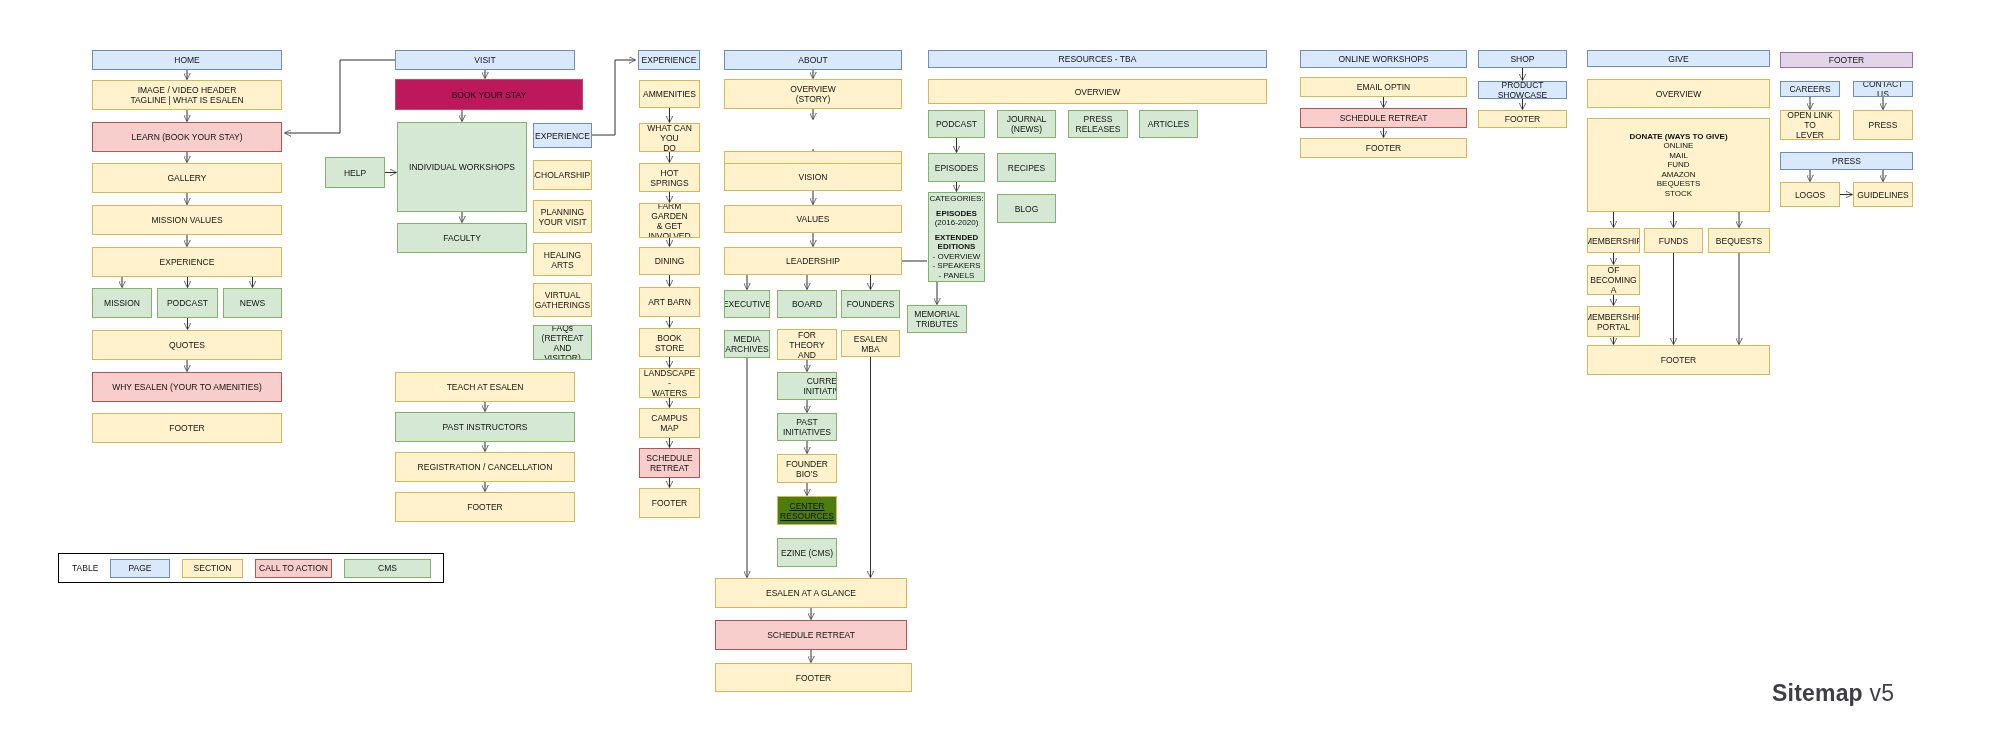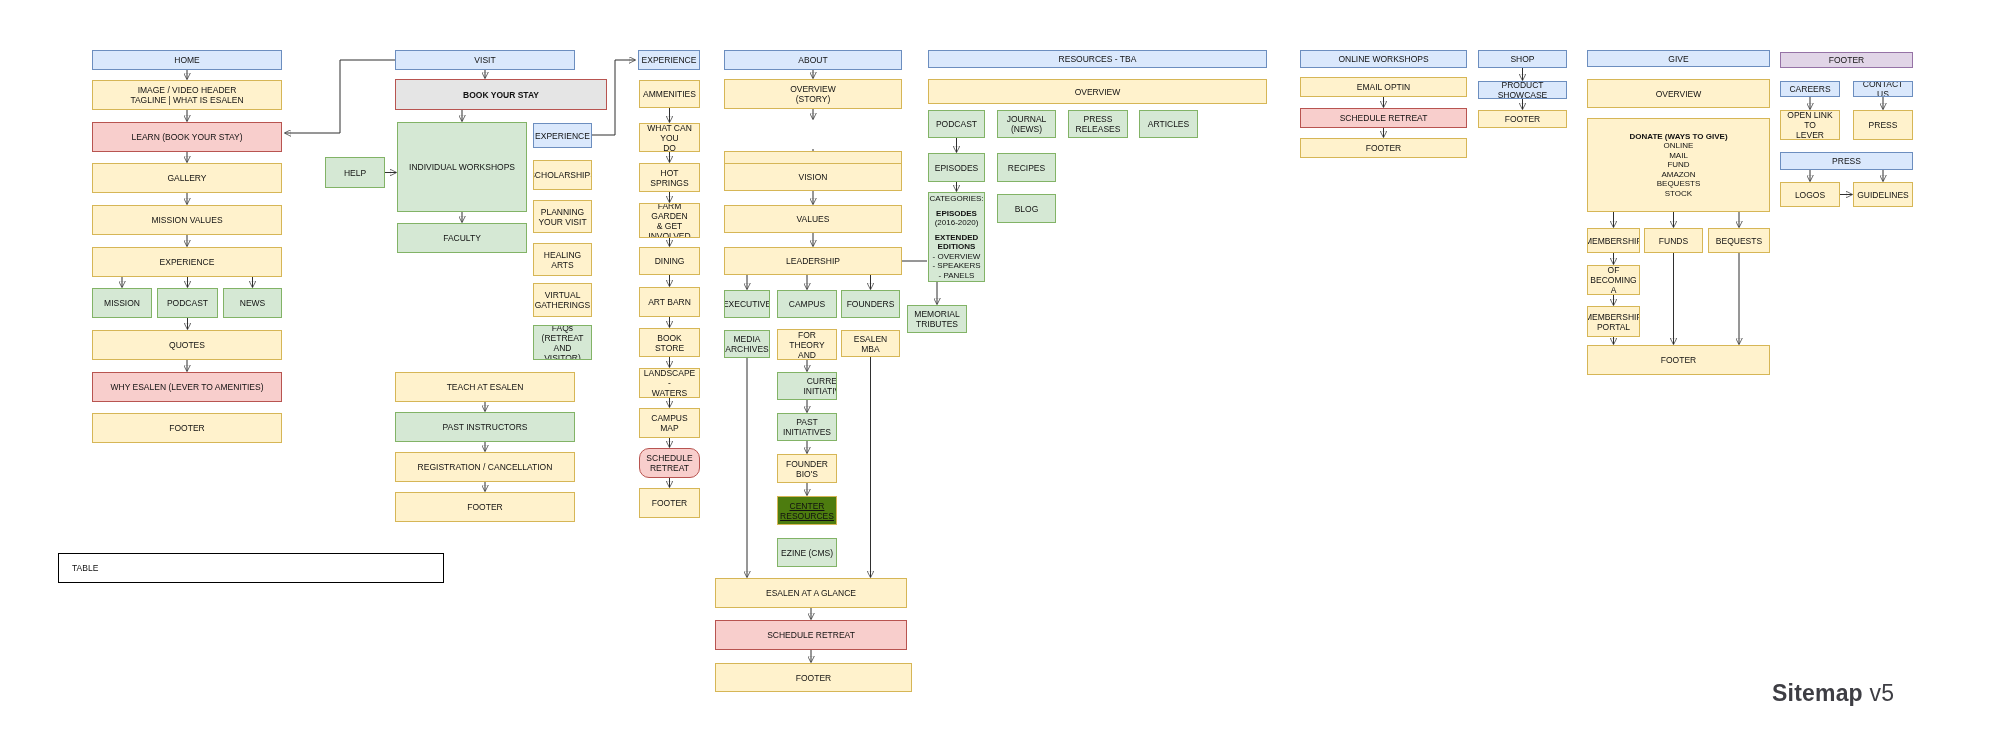--- a/index.html
+++ b/index.html
@@ -112,24 +112,24 @@
       <div class="node" style="left: 92px; top: 80px; width: 190px; height: 30px; background: rgb(255, 242, 204); border-color: rgb(214, 182, 86);">IMAGE / VIDEO HEADER
 TAGLINE | WHAT IS ESALEN</div>
       <div class="node" style="left: 92px; top: 122px; width: 190px; height: 30px; background: rgb(248, 206, 204); border-color: rgb(184, 84, 80);">LEARN (BOOK YOUR STAY)</div>
       <div class="node" style="left: 92px; top: 163px; width: 190px; height: 30px; background: rgb(255, 242, 204); border-color: rgb(214, 182, 86);">GALLERY</div>
       <div class="node" style="left: 92px; top: 205px; width: 190px; height: 30px; background: rgb(255, 242, 204); border-color: rgb(214, 182, 86);">MISSION VALUES</div>
       <div class="node" style="left: 92px; top: 247px; width: 190px; height: 30px; background: rgb(255, 242, 204); border-color: rgb(214, 182, 86);">EXPERIENCE</div>
       <div class="node" style="left: 92px; top: 288px; width: 60px; height: 30px; background: rgb(213, 232, 212); border-color: rgb(130, 179, 102);">MISSION</div>
       <div class="node" style="left: 157px; top: 288px; width: 61px; height: 30px; background: rgb(213, 232, 212); border-color: rgb(130, 179, 102);">PODCAST</div>
       <div class="node" style="left: 223px; top: 288px; width: 59px; height: 30px; background: rgb(213, 232, 212); border-color: rgb(130, 179, 102);">NEWS</div>
       <div class="node" style="left: 92px; top: 330px; width: 190px; height: 30px; background: rgb(255, 242, 204); border-color: rgb(214, 182, 86);">QUOTES</div>
-      <div class="node" style="left: 92px; top: 372px; width: 190px; height: 30px; background: rgb(248, 206, 204); border-color: rgb(184, 84, 80);">WHY ESALEN (LEVER TO AMENITIES)</div>
+      <div class="node" style="left: 92px; top: 372px; width: 190px; height: 30px; background: rgb(248, 206, 204); border-color: rgb(184, 84, 80);">WHY ESALEN (YOUR TO AMENITIES)</div>
       <div class="node" style="left: 92px; top: 413px; width: 190px; height: 30px; background: rgb(255, 242, 204); border-color: rgb(214, 182, 86);">FOOTER</div>
       <div class="node" style="left: 395px; top: 50px; width: 180px; height: 20px; background: rgb(218, 232, 252); border-color: rgb(108, 142, 191);">VISIT</div>
-      <div class="node" style="left: 395px; top: 79px; width: 212px; height: 31px; background: #e5e5e5; border-color: rgb(184, 84, 80); font-weight: bold;">BOOK YOUR STAY</div>
+      <div class="node" style="left: 395px; top: 79px; width: 188px; height: 31px; background: #be185d; border-color: rgb(184, 84, 80);">BOOK YOUR STAY</div>
       <div class="node" style="left: 397px; top: 122px; width: 130px; height: 90px; background: rgb(213, 232, 212); border-color: rgb(130, 179, 102);">INDIVIDUAL WORKSHOPS</div>
       <div class="node" style="left: 397px; top: 223px; width: 130px; height: 30px; background: rgb(213, 232, 212); border-color: rgb(130, 179, 102);">FACULTY</div>
       <div class="node" style="left: 325px; top: 157px; width: 60px; height: 31px; background: rgb(213, 232, 212); border-color: rgb(130, 179, 102);">HELP</div>
       <div class="node" style="left: 533px; top: 123px; width: 59px; height: 25px; background: rgb(218, 232, 252); border-color: rgb(108, 142, 191);">EXPERIENCE</div>
       <div class="node" style="left: 533px; top: 160px; width: 59px; height: 30px; background: rgb(255, 242, 204); border-color: rgb(214, 182, 86);">SCHOLARSHIPS</div>
       <div class="node" style="left: 533px; top: 200px; width: 59px; height: 33px; background: rgb(255, 242, 204); border-color: rgb(214, 182, 86);">PLANNING
 YOUR VISIT</div>
       <div class="node" style="left: 533px; top: 243px; width: 59px; height: 33px; background: rgb(255, 242, 204); border-color: rgb(214, 182, 86);">HEALING
 ARTS</div>
       <div class="node" style="left: 533px; top: 283px; width: 59px; height: 34px; background: rgb(255, 242, 204); border-color: rgb(214, 182, 86);">VIRTUAL
@@ -147,32 +147,32 @@
       <div class="node" style="left: 639px; top: 163px; width: 61px; height: 29px; background: rgb(255, 242, 204); border-color: rgb(214, 182, 86);">HOT SPRINGS</div>
       <div class="node" style="left: 639px; top: 203px; width: 61px; height: 35px; background: rgb(255, 242, 204); border-color: rgb(214, 182, 86);">FARM GARDEN
 &amp; GET
 INVOLVED</div>
       <div class="node" style="left: 639px; top: 247px; width: 61px; height: 28px; background: rgb(255, 242, 204); border-color: rgb(214, 182, 86);">DINING</div>
       <div class="node" style="left: 639px; top: 287px; width: 61px; height: 30px; background: rgb(255, 242, 204); border-color: rgb(214, 182, 86);">ART BARN</div>
       <div class="node" style="left: 639px; top: 328px; width: 61px; height: 29px; background: rgb(255, 242, 204); border-color: rgb(214, 182, 86);">BOOK STORE</div>
       <div class="node" style="left: 639px; top: 368px; width: 61px; height: 30px; background: rgb(255, 242, 204); border-color: rgb(214, 182, 86);">LANDSCAPE -
 WATERS</div>
       <div class="node" style="left: 639px; top: 408px; width: 61px; height: 30px; background: rgb(255, 242, 204); border-color: rgb(214, 182, 86);">CAMPUS MAP</div>
-      <div class="node" style="left: 639px; top: 448px; width: 61px; height: 30px; background: rgb(248, 206, 204); border-color: rgb(184, 84, 80); border-radius: 10px;">SCHEDULE
+      <div class="node" style="left: 639px; top: 448px; width: 61px; height: 30px; background: rgb(248, 206, 204); border-color: rgb(184, 84, 80);">SCHEDULE
 RETREAT</div>
       <div class="node" style="left: 639px; top: 488px; width: 61px; height: 30px; background: rgb(255, 242, 204); border-color: rgb(214, 182, 86);">FOOTER</div>
       <div class="node" style="left: 724px; top: 50px; width: 178px; height: 20px; background: rgb(218, 232, 252); border-color: rgb(108, 142, 191);">ABOUT</div>
       <div class="node" style="left: 724px; top: 79px; width: 178px; height: 30px; background: rgb(255, 242, 204); border-color: rgb(214, 182, 86);">OVERVIEW
 (STORY)</div>
       <div class="node" style="left: 724px; top: 120px; width: 178px; height: 29px; background: rgb(255, 242, 204); border-color: rgb(214, 182, 86); margin-top: 31px;">MISSION</div>
       <div class="node" style="left: 724px; top: 163px; width: 178px; height: 28px; background: rgb(255, 242, 204); border-color: rgb(214, 182, 86);">VISION</div>
       <div class="node" style="left: 724px; top: 205px; width: 178px; height: 28px; background: rgb(255, 242, 204); border-color: rgb(214, 182, 86);">VALUES</div>
       <div class="node" style="left: 724px; top: 247px; width: 178px; height: 28px; background: rgb(255, 242, 204); border-color: rgb(214, 182, 86);">LEADERSHIP</div>
       <div class="node" style="left: 724px; top: 290px; width: 46px; height: 28px; background: rgb(213, 232, 212); border-color: rgb(130, 179, 102);">EXECUTIVE</div>
-      <div class="node" style="left: 777px; top: 290px; width: 60px; height: 28px; background: rgb(213, 232, 212); border-color: rgb(130, 179, 102);">CAMPUS</div>
+      <div class="node" style="left: 777px; top: 290px; width: 60px; height: 28px; background: rgb(213, 232, 212); border-color: rgb(130, 179, 102);">BOARD</div>
       <div class="node" style="left: 841px; top: 290px; width: 59px; height: 28px; background: rgb(213, 232, 212); border-color: rgb(130, 179, 102);">FOUNDERS</div>
       <div class="node" style="left: 724px; top: 330px; width: 46px; height: 28px; background: rgb(213, 232, 212); border-color: rgb(130, 179, 102);">MEDIA
 ARCHIVES</div>
       <div class="node" style="left: 777px; top: 329px; width: 60px; height: 31px; background: rgb(255, 242, 204); border-color: rgb(214, 182, 86);">CENTER FOR
 THEORY AND
 RESEARCH</div>
       <div class="node" style="left: 841px; top: 330px; width: 59px; height: 27px; background: rgb(255, 242, 204); border-color: rgb(214, 182, 86);">ESALEN MBA</div>
       <div class="node" style="left: 777px; top: 372px; width: 60px; height: 28px; background: rgb(213, 232, 212); border-color: rgb(130, 179, 102); padding-left: 43px;">CURRENT
 INITIATIVES</div>
       <div class="node" style="left: 777px; top: 413px; width: 60px; height: 28px; background: rgb(213, 232, 212); border-color: rgb(130, 179, 102);">PAST
@@ -223,18 +223,24 @@
       <div class="node" style="left: 1780px; top: 110px; width: 60px; height: 30px; background: rgb(255, 242, 204); border-color: rgb(214, 182, 86);">OPEN LINK TO
 LEVER</div>
       <div class="node" style="left: 1853px; top: 110px; width: 60px; height: 30px; background: rgb(255, 242, 204); border-color: rgb(214, 182, 86);">PRESS</div>
       <div class="node" style="left: 1780px; top: 152px; width: 133px; height: 18px; background: rgb(218, 232, 252); border-color: rgb(108, 142, 191);">PRESS</div>
       <div class="node" style="left: 1780px; top: 182px; width: 60px; height: 25px; background: rgb(255, 242, 204); border-color: rgb(214, 182, 86);">LOGOS</div>
       <div class="node" style="left: 1853px; top: 182px; width: 60px; height: 25px; background: rgb(255, 242, 204); border-color: rgb(214, 182, 86);">GUIDELINES</div>
     </div>
 
   <div id="legend">
     <span class="legend-label">TABLE</span>
+    <div id="legend-items">
+        <div class="legend-chip" style="width: 60px; background: rgb(218, 232, 252); border-color: rgb(108, 142, 191);">PAGE</div>
+        <div class="legend-chip" style="width: 61px; background: rgb(255, 242, 204); border-color: rgb(214, 182, 86);">SECTION</div>
+        <div class="legend-chip" style="width: 77px; background: rgb(248, 206, 204); border-color: rgb(184, 84, 80);">CALL TO ACTION</div>
+        <div class="legend-chip" style="width: 87px; background: rgb(213, 232, 212); border-color: rgb(130, 179, 102);">CMS</div>
+      </div>
   </div>
 
   <div id="diagram-title">
     <span class="t-bold">Sitemap</span><span> v5</span>
   </div>
 </div>
 
 </body></html>

